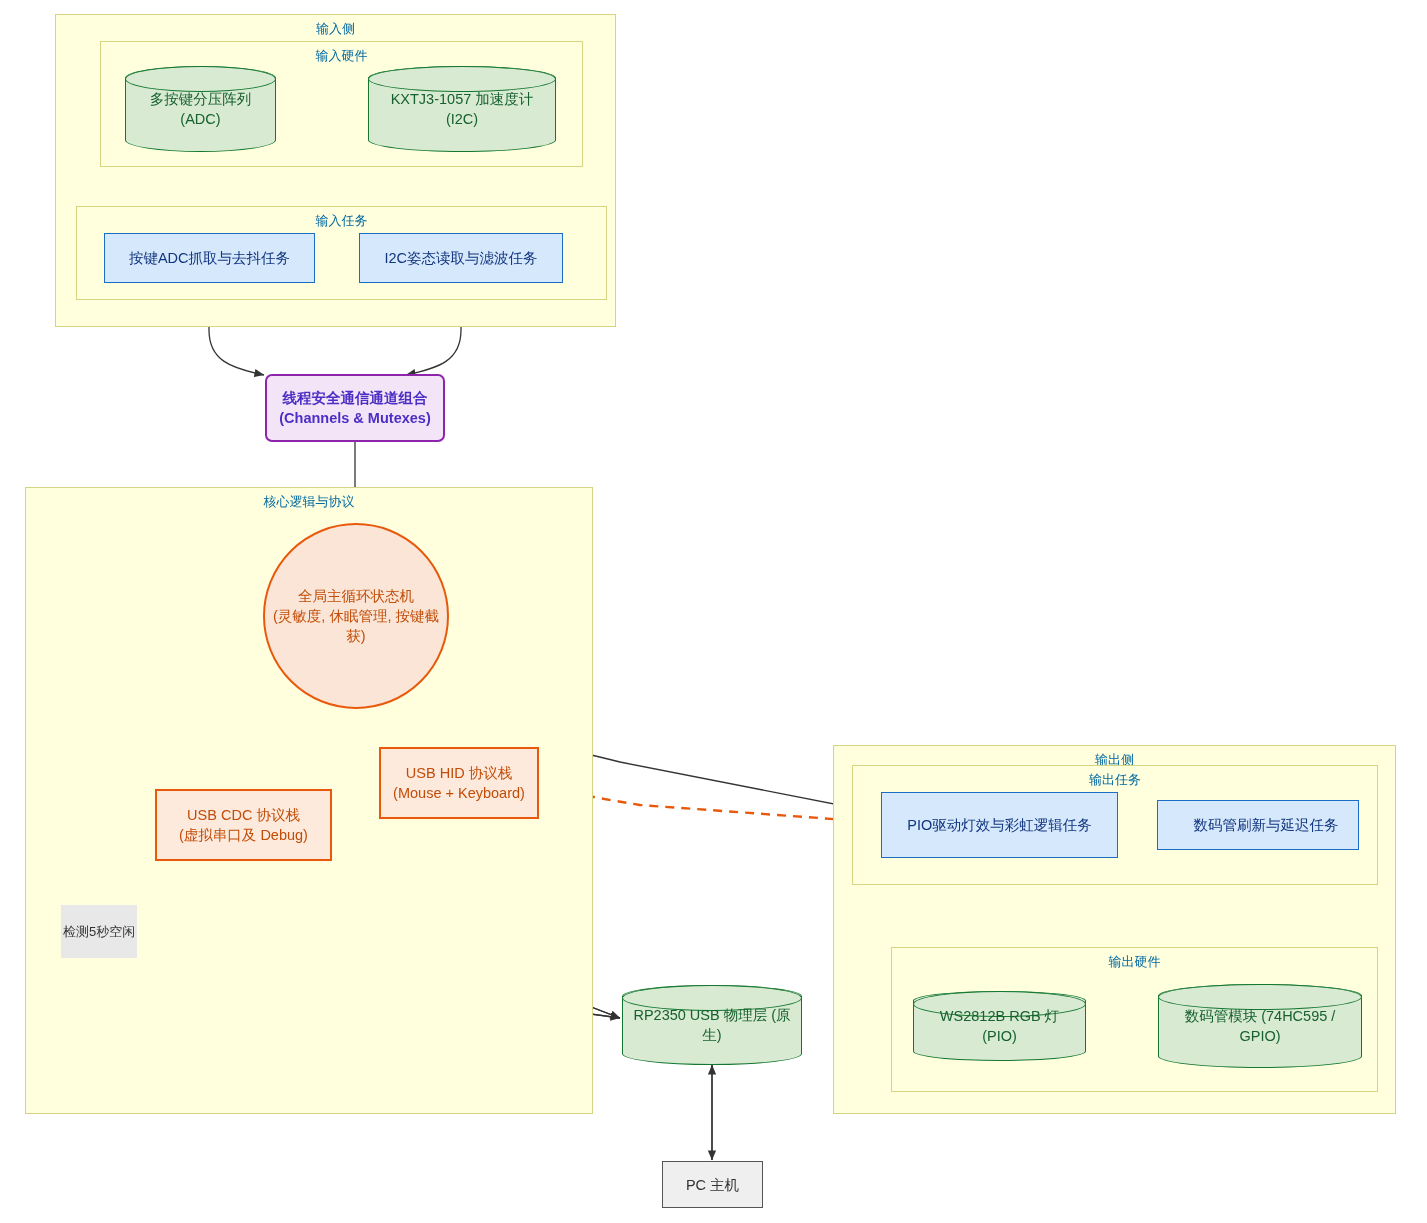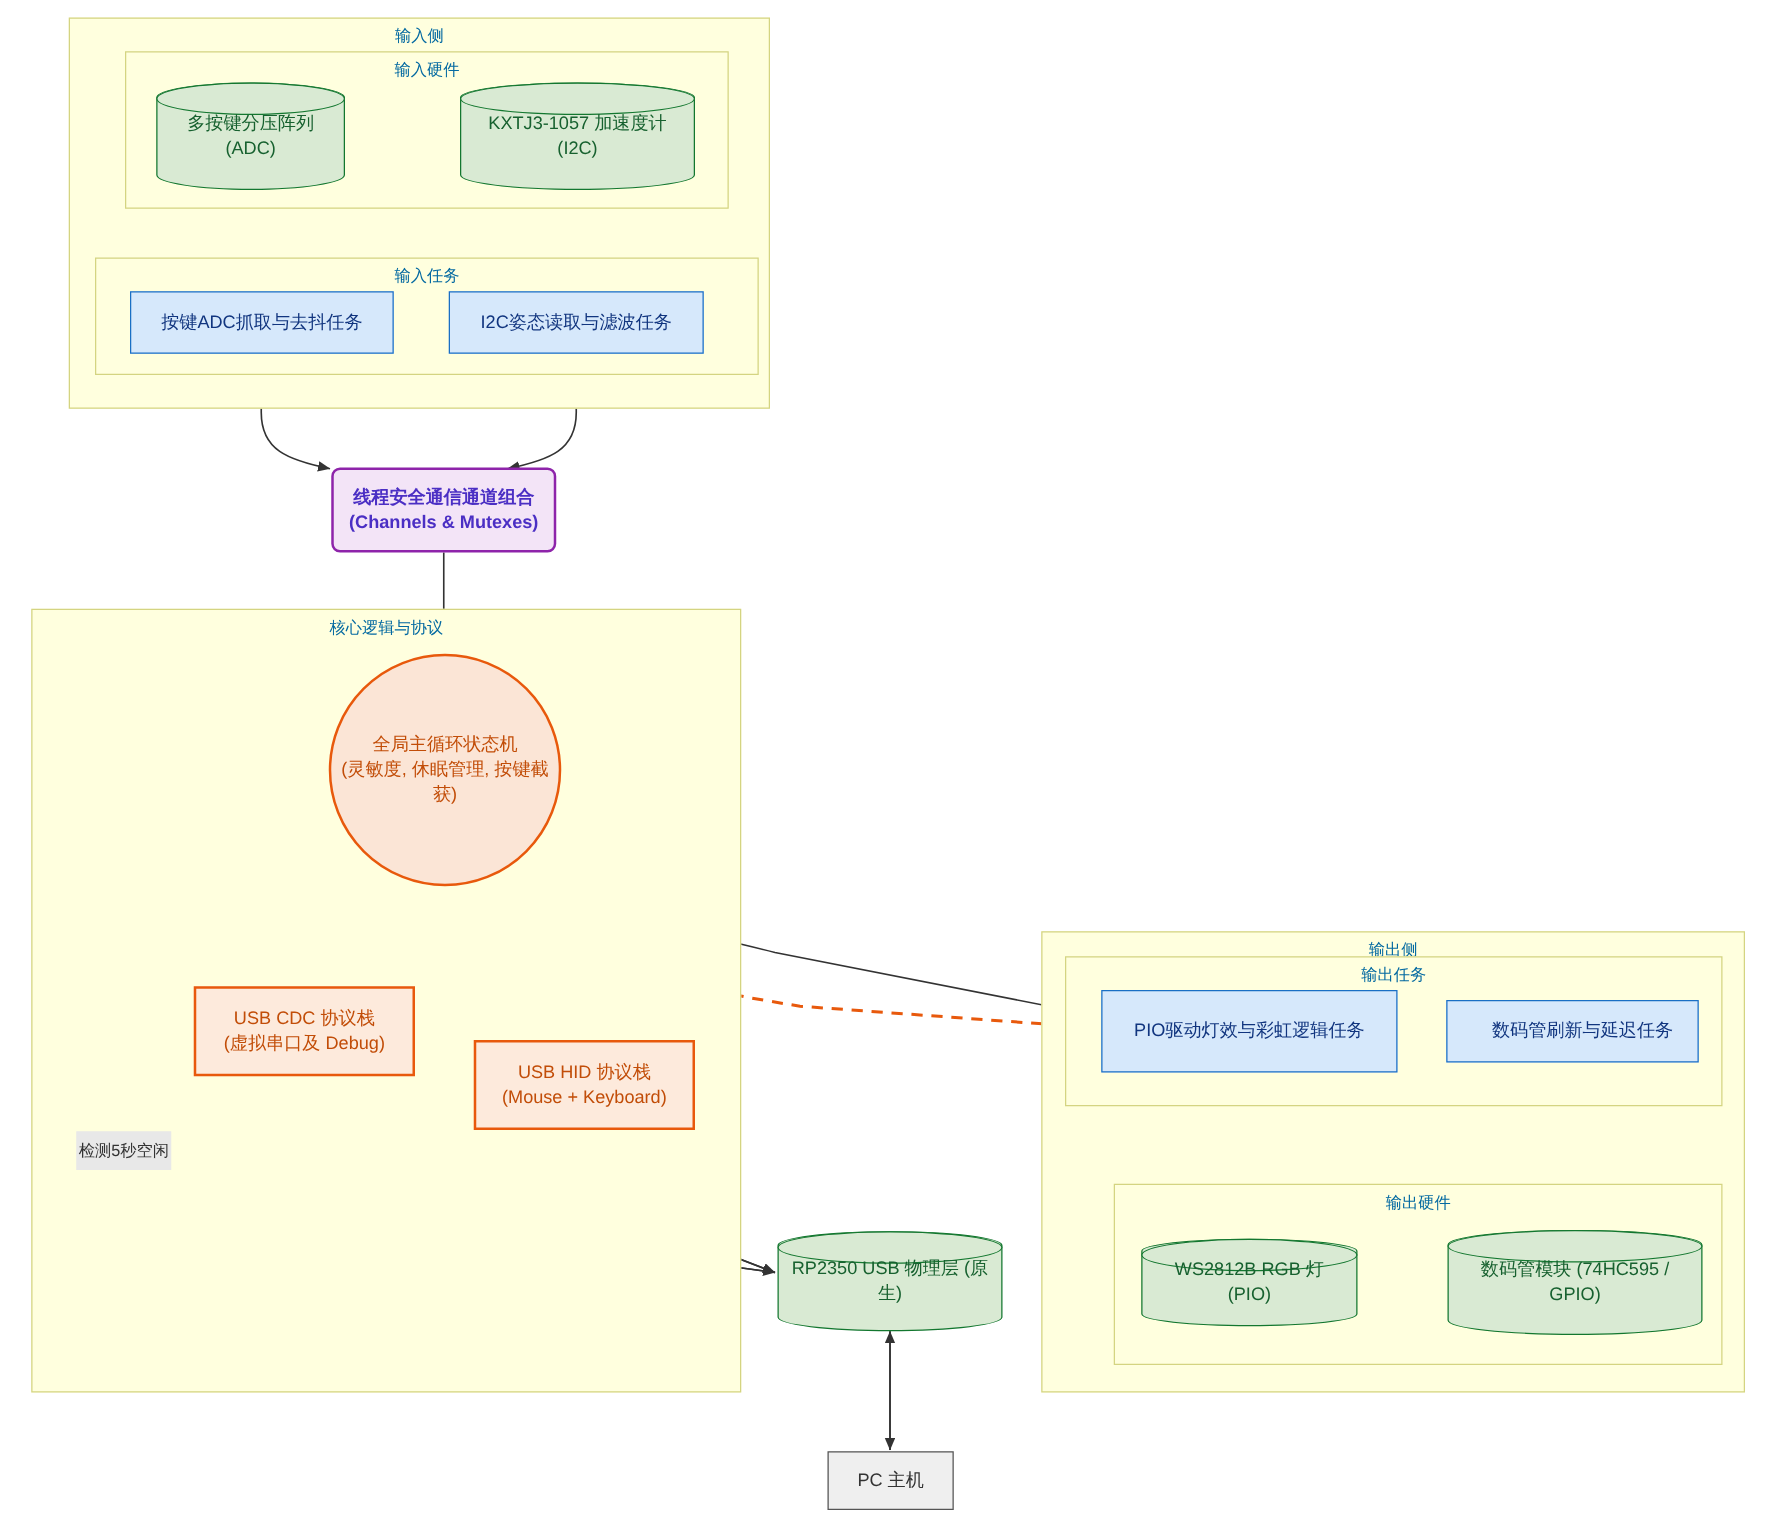--- a/index.html
+++ b/index.html
@@ -109,21 +109,21 @@
     border:2.2px solid #e8590c;
     border-radius:50%;
     color:#c24d08;
   }
 
   .edge-label{
     position:absolute;
     font-size:13px;
     color:#333333;
     background:#e8e8e8;
-    padding:7px 2px;
+    padding:18px 2px;
     line-height:17px;
     white-space:nowrap;
     z-index:6;
   }
 </style>
 </head>
 <body>
 
 <div id="stage">
 
@@ -234,21 +234,21 @@
     <div class="lbl">全局主循环状态机</div>
     <div class="lbl">(灵敏度, 休眠管理, 按键截</div>
     <div class="lbl">获)</div>
   </div>
 
   <div class="node orange" style="left:155px;top:789px;width:177px;height:72px;flex-direction:column;">
     <div class="lbl">USB CDC 协议栈</div>
     <div class="lbl">(虚拟串口及 Debug)</div>
   </div>
 
-  <div class="node orange" style="left:379px;top:832px;width:177px;height:72px;flex-direction:column;">
+  <div class="node orange" style="left:379px;top:747px;width:160px;height:72px;flex-direction:column;">
     <div class="lbl">USB HID 协议栈</div>
     <div class="lbl">(Mouse + Keyboard)</div>
   </div>
 
   <div class="node blue" style="left:881px;top:792px;width:237px;height:66px;">
     <div class="lbl">PIO驱动灯效与彩虹逻辑任务</div>
   </div>
 
   <div class="node blue" style="left:1157px;top:800px;width:202px;height:50px;padding-left:16px;">
     <div class="lbl">数码管刷新与延迟任务</div>

